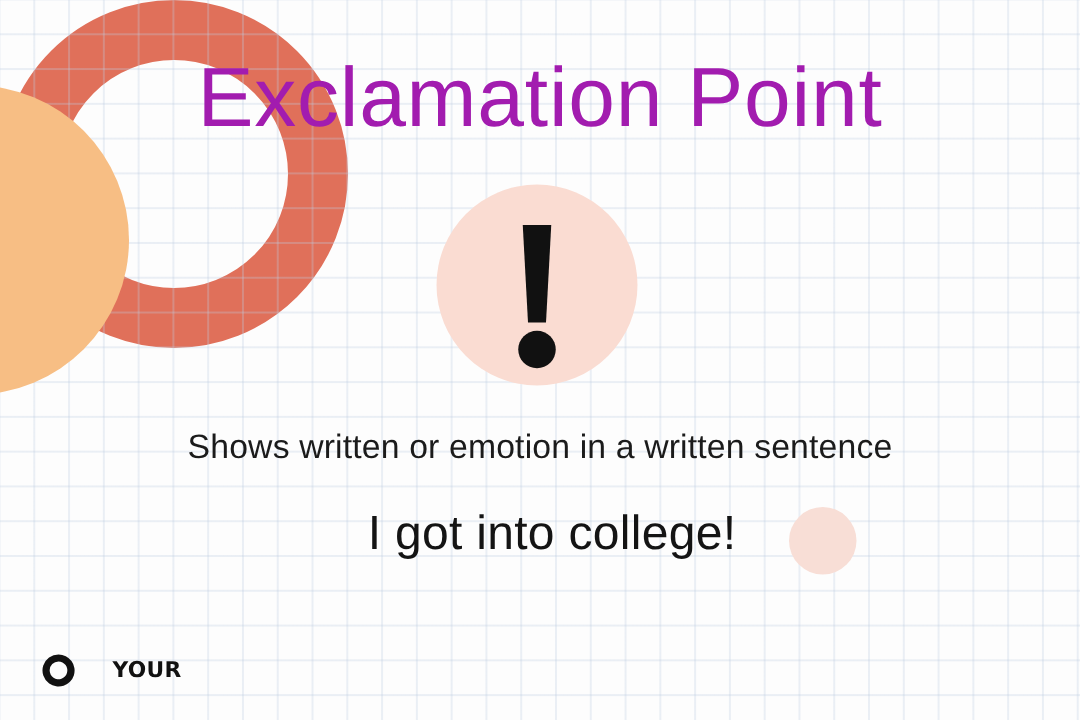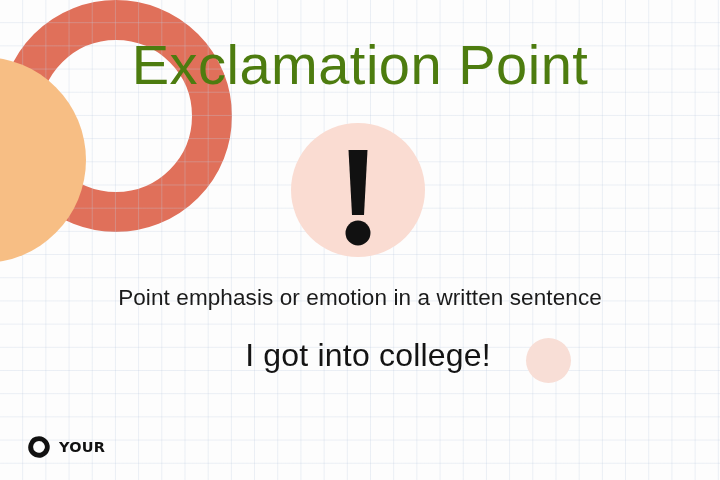--- a/index.html
+++ b/index.html
@@ -70,21 +70,21 @@
   
   .title {
     position: absolute;
     left: 0;
     right: 0;
     top: 36px;
     text-align: center;
     font-size: 56px;
     font-weight: 400;
     letter-spacing: 0.5px;
-    color: #4d7c0f;
+    color: #a21caf;
     line-height: 1.05;
     white-space: nowrap;
   }
 
   .exclaim-glyph {
     position: absolute;
     left: 291px;
     top: 123px;
     width: 134px;
     height: 134px;
@@ -117,21 +117,21 @@
     white-space: nowrap;
   }
 
   
   .logo {
     position: absolute;
     left: 26px;
     bottom: 20px;
     display: flex;
     align-items: center;
-    gap: 7px;
+    gap: 23px;
   }
 
   .logo-mark { display: block; }
 
   .logo-words {
     display: flex;
     flex-direction: column;
     line-height: 0.98;
   }
 
@@ -157,21 +157,21 @@
 
   <svg class="exclaim-glyph" viewBox="0 0 134 134">
     <path d="M57.5 27 H76.5 L73.0 92 H61.0 Z" fill="#111111"></path>
     <circle cx="67" cy="110" r="12.5" fill="#111111"></circle>
   </svg>
 
   <div class="title">Exclamation Point</div>
 
   <div class="shape circle-pink-small"></div>
 
-  <div class="subtitle">Point emphasis or emotion in a written sentence</div>
+  <div class="subtitle">Shows written or emotion in a written sentence</div>
 
   <div class="example">I got into college!</div>
 
   <div class="ring-coral"></div>
 
   <div class="logo">
     <svg class="logo-mark" width="26" height="26" viewBox="0 0 26 26">
       <path d="M13 2.3 a10.7 10.7 0 1 1 -6.2 19.4 l2.9 -3.9 a5.9 5.9 0 1 0 3.3 -10.8 a5.9 5.9 0 0 0 -5.9 5.9 a5.9 5.9 0 0 0 2.6 4.9 l-2.9 3.9 A10.7 10.7 0 0 1 13 2.3 Z" fill="#111111"></path>
     </svg>
     <div class="logo-words">

